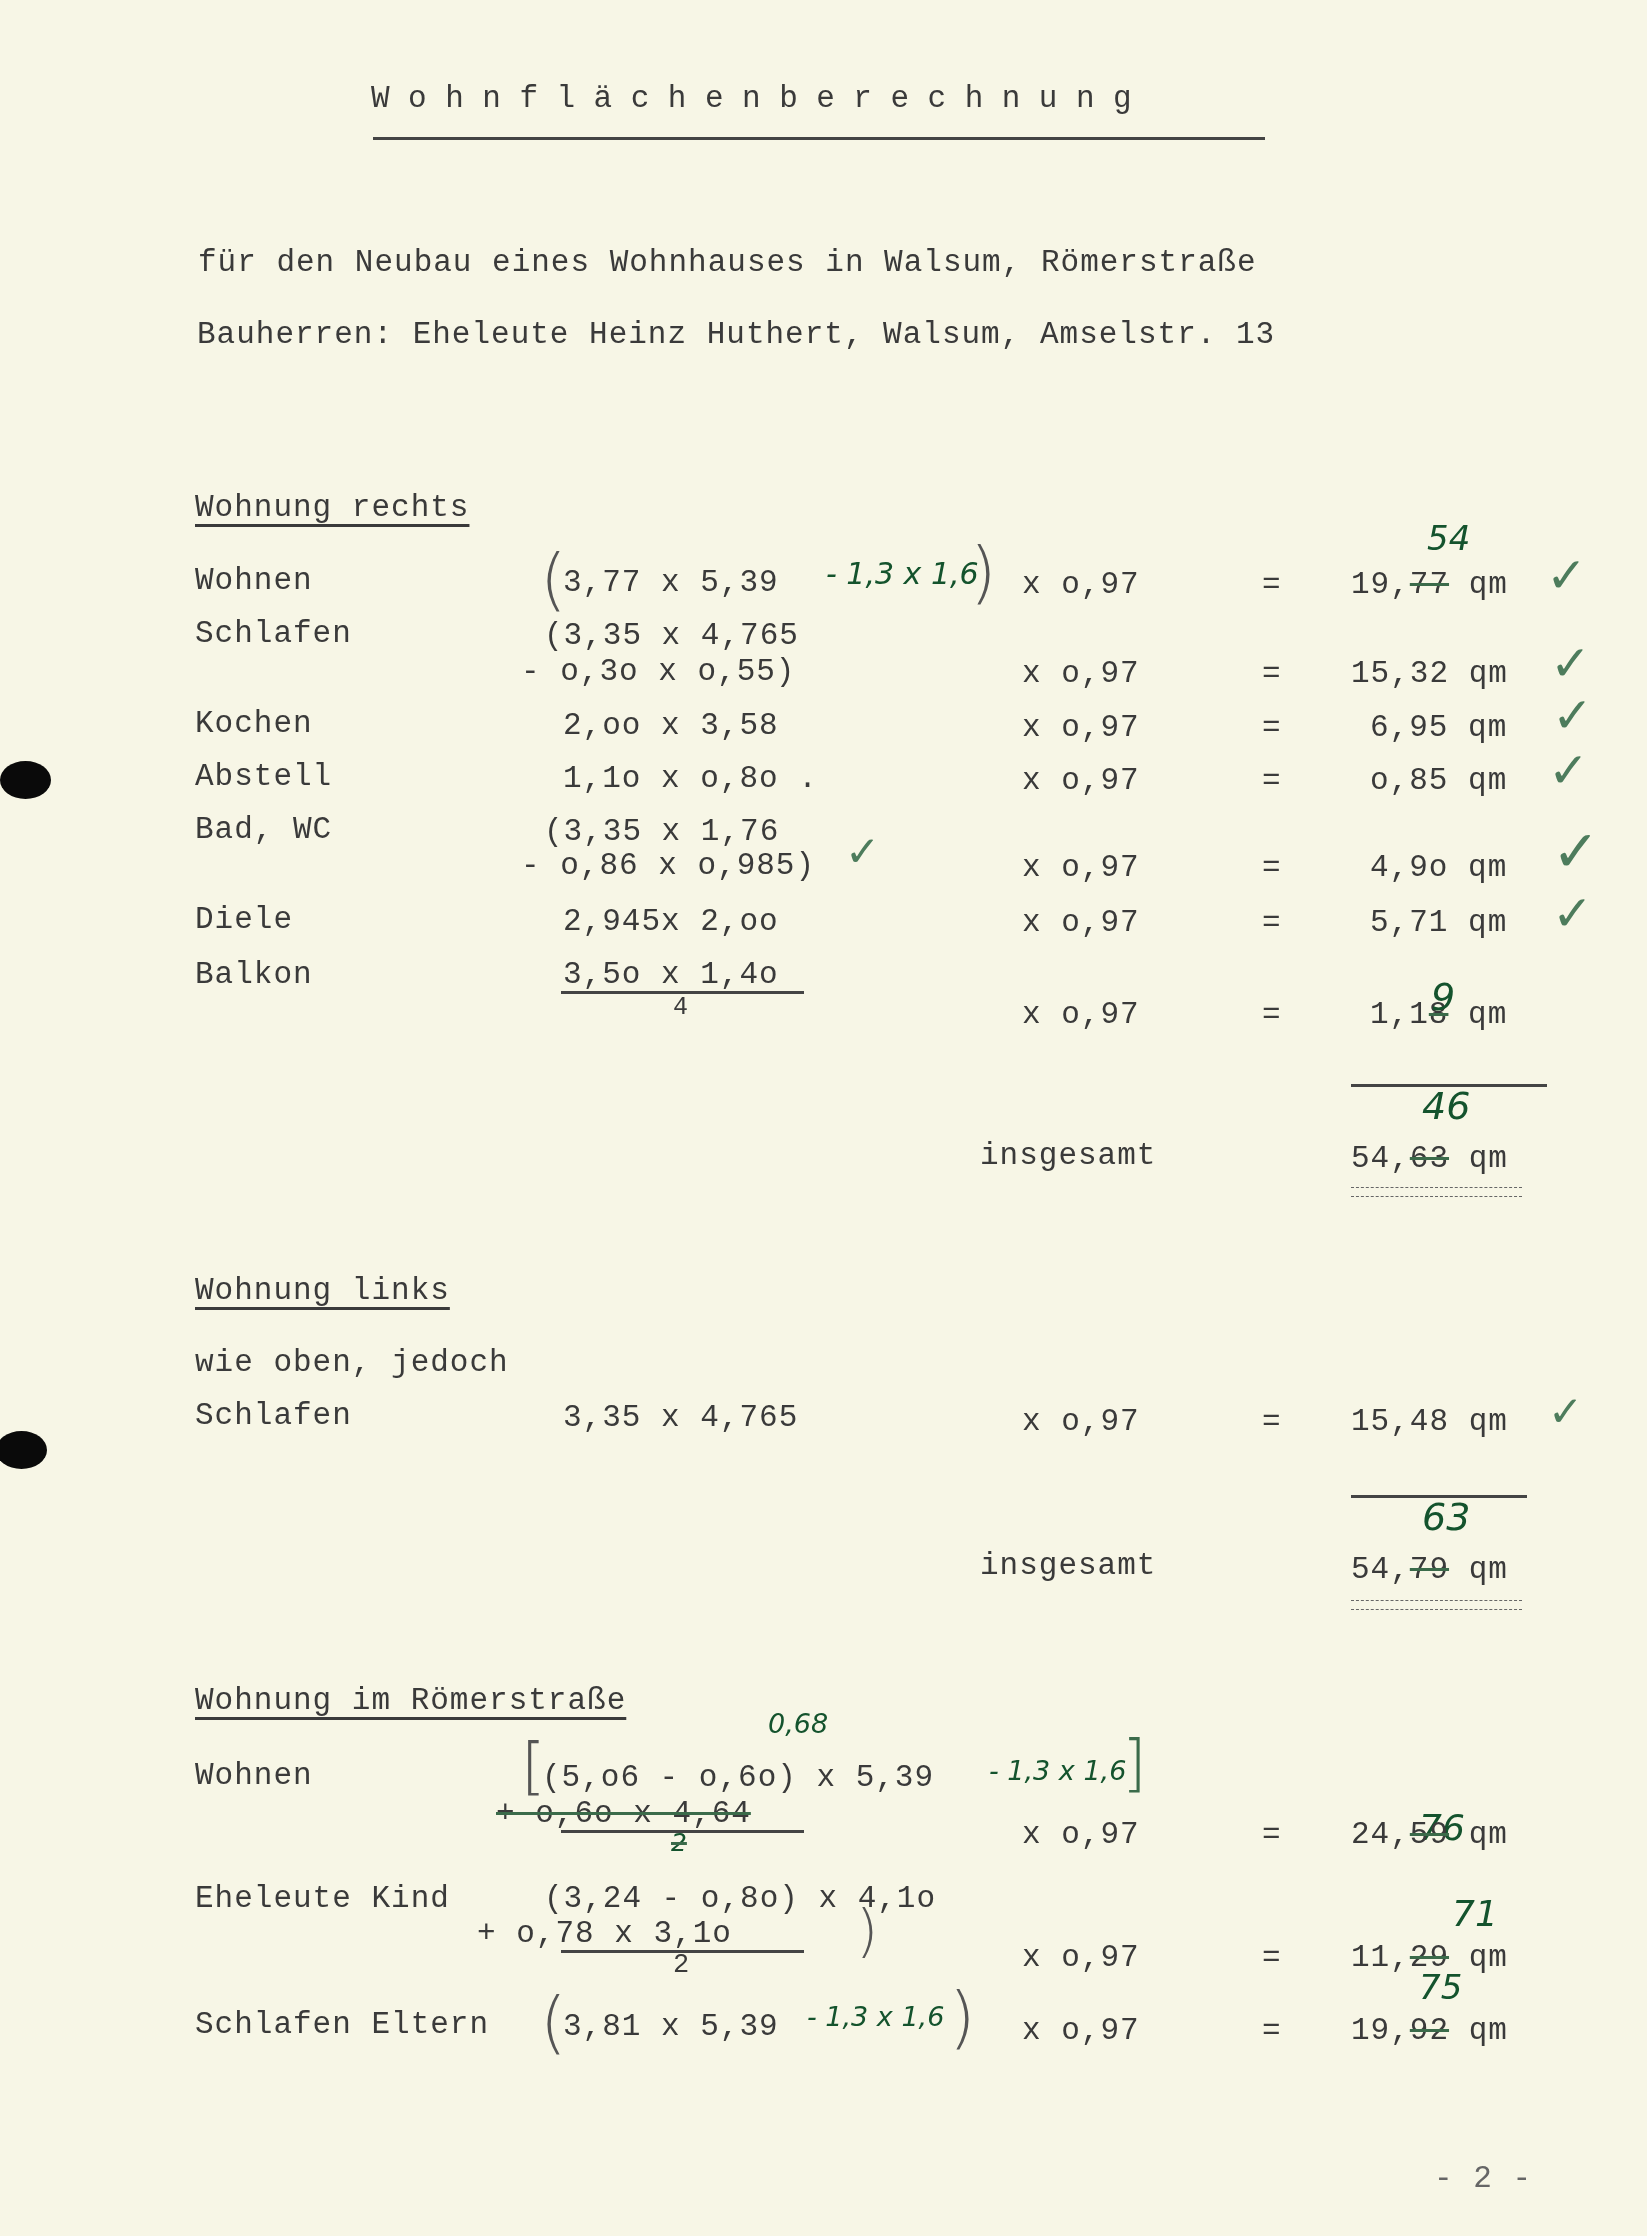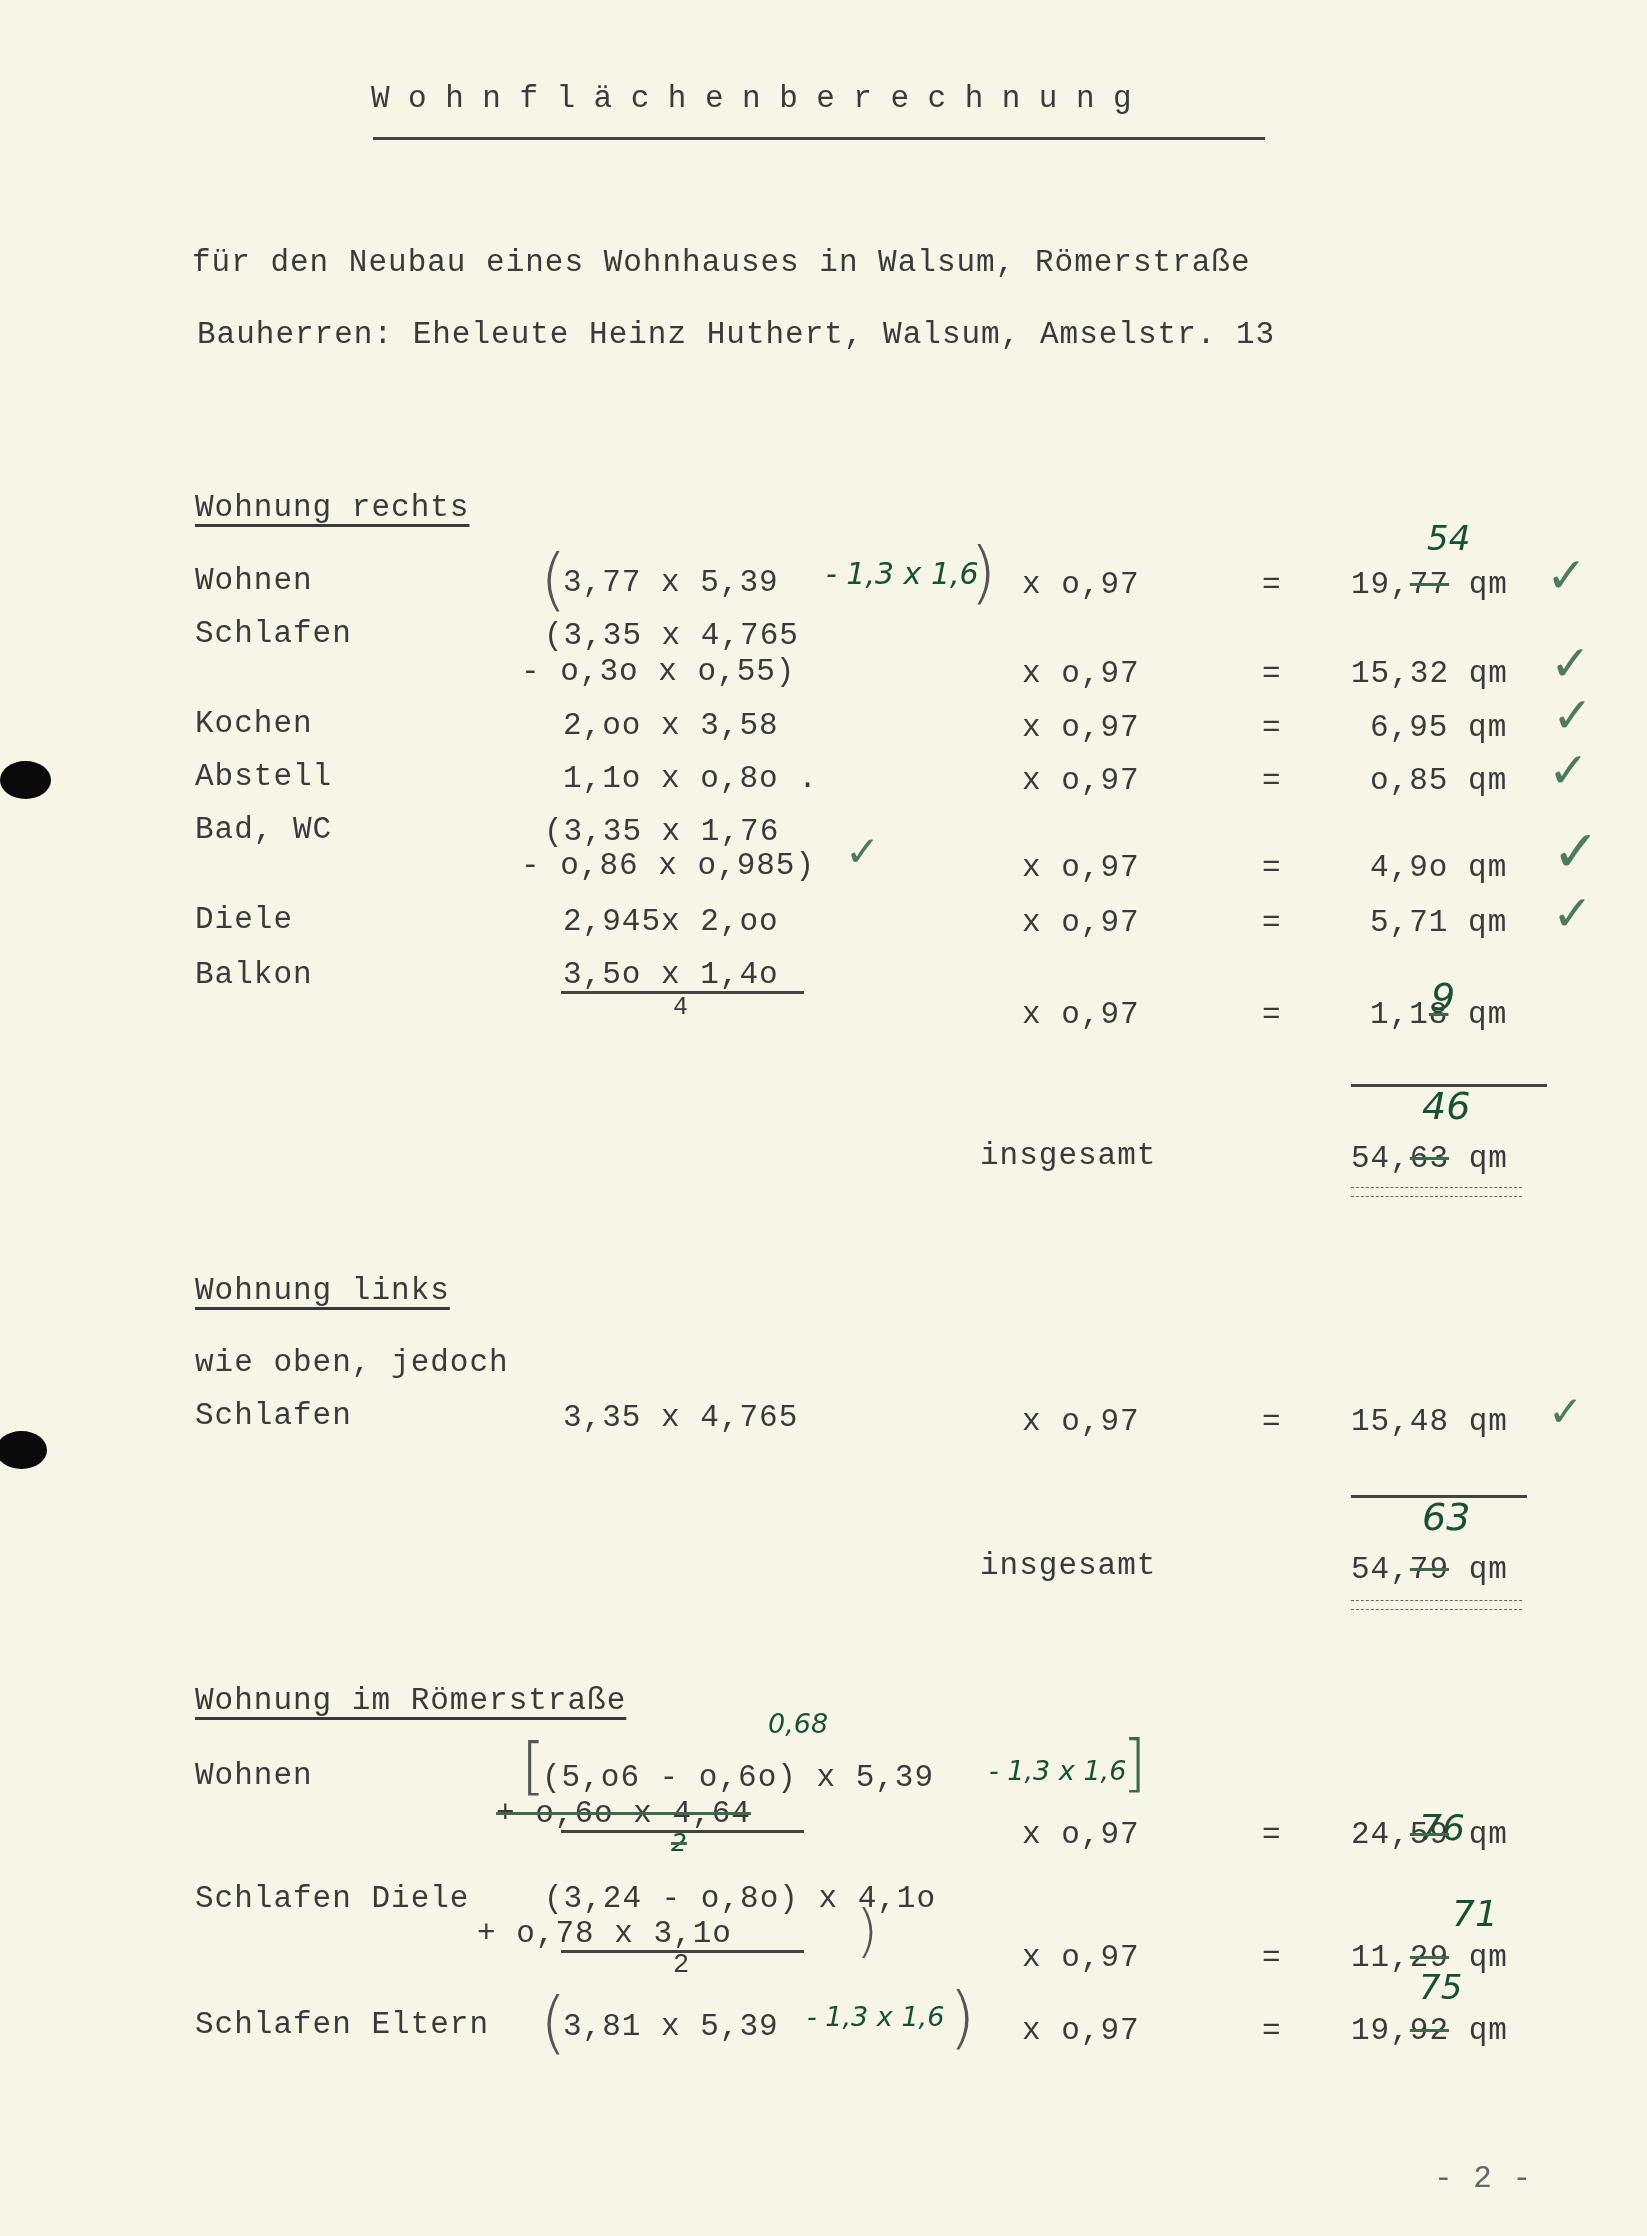--- a/index.html
+++ b/index.html
@@ -32,21 +32,21 @@
 </style>
 </head>
 <body>
 
 <div class="hole" style="left:0px; top:761px;"></div>
 <div class="hole" style="left:-3.8px; top:1431px;"></div>
 
 <div class="abs title">Wohnflächenberechnung</div>
 <div class="title-rule"></div>
 
-<div class="abs tt" style="left:192px; top:245px;">für den Neubau eines Wohnhauses in Walsum, Römerstraße</div>
+<div class="abs tt" style="left:198px; top:245px;">für den Neubau eines Wohnhauses in Walsum, Römerstraße</div>
 <div class="abs tt" style="left:197px; top:317px;">Bauherren: Eheleute Heinz Huthert, Walsum, Amselstr. 13</div>
 
 <div class="abs tt ul" style="left:195px; top:490px;">Wohnung rechts</div>
 
 <div class="abs tt" style="left:195px; top:563px;">Wohnen</div>
 <div class="abs paren" style="left:540px; top:540px; font-size:68px;">(</div>
 <div class="abs tt" style="left:563px; top:565px;">3,77 x 5,39</div>
 <div class="abs hw" style="left:826px; top:556px; font-size:30px;">- 1,3 x 1,6</div>
 <div class="abs paren" style="left:970px; top:533px; font-size:68px;">)</div>
 <div class="abs tt" style="left:1022px; top:567px;">x o,97</div>
@@ -132,21 +132,21 @@
 <div class="abs hw" style="left:989px; top:1755px; font-size:27px;">- 1,3 x 1,6</div>
 <div class="abs paren" style="left:1122px; top:1726px; font-size:63px; color:#3b6b4a;">]</div>
 <div class="abs tt strike" style="left:496px; top:1796px;">+ o,6o x 4,64</div>
 <div class="frac-line" style="left:561px; top:1830px; width:243px;"></div>
 <div class="abs hw strike" style="left:671px; top:1828px; font-size:25px;">2</div>
 <div class="abs tt" style="left:1022px; top:1817px;">x o,97</div>
 <div class="abs tt" style="left:1262px; top:1817px;">=</div>
 <div class="abs hw" style="left:1419px; top:1767px; font-size:36px;margin-top:40px;">76</div>
 <div class="abs tt" style="left:1351px; top:1817px;"><span>24,</span><span class="strike">59</span> <span>qm</span></div>
 
-<div class="abs tt" style="left:195px; top:1881px;">Schlafen Diele</div>
+<div class="abs tt" style="left:195px; top:1881px;">Eheleute Kind</div>
 <div class="abs tt" style="left:544px; top:1881px;">(3,24 - o,8o) x 4,1o</div>
 <div class="abs tt" style="left:477px; top:1916px;">+ o,78 x 3,1o</div>
 <div class="frac-line" style="left:561px; top:1950px; width:243px;"></div>
 <div class="abs tt" style="left:673px; top:1950px; font-size:27px;">2</div>
 <div class="abs paren" style="left:856px; top:1897px; font-size:57px;">)</div>
 <div class="abs tt" style="left:1022px; top:1940px;">x o,97</div>
 <div class="abs tt" style="left:1262px; top:1940px;">=</div>
 <div class="abs hw" style="left:1452px; top:1893px; font-size:36px;">71</div>
 <div class="abs tt" style="left:1351px; top:1940px;"><span>11,</span><span class="strike">29</span> <span>qm</span></div>
 

